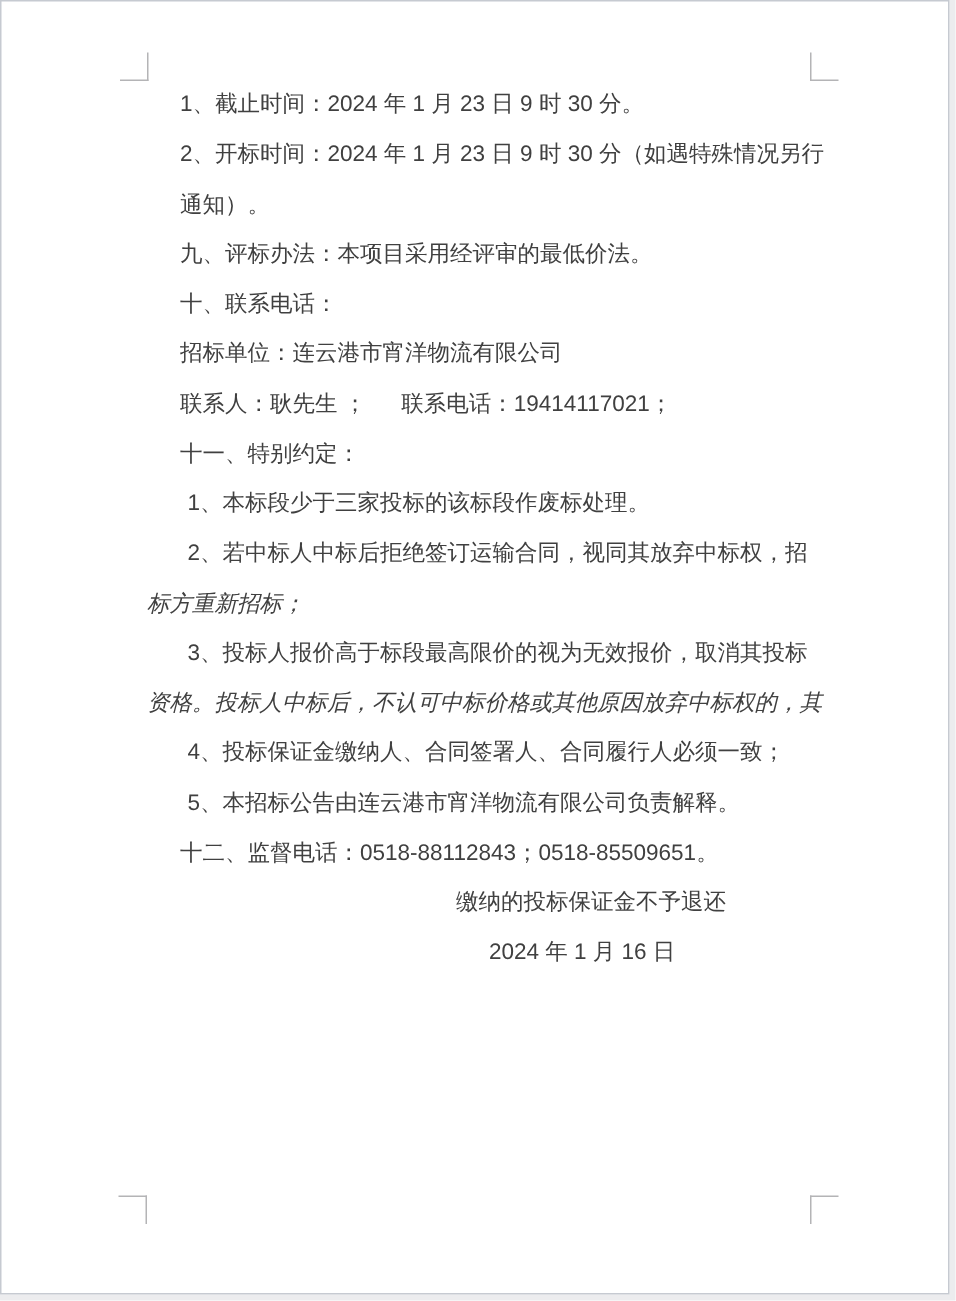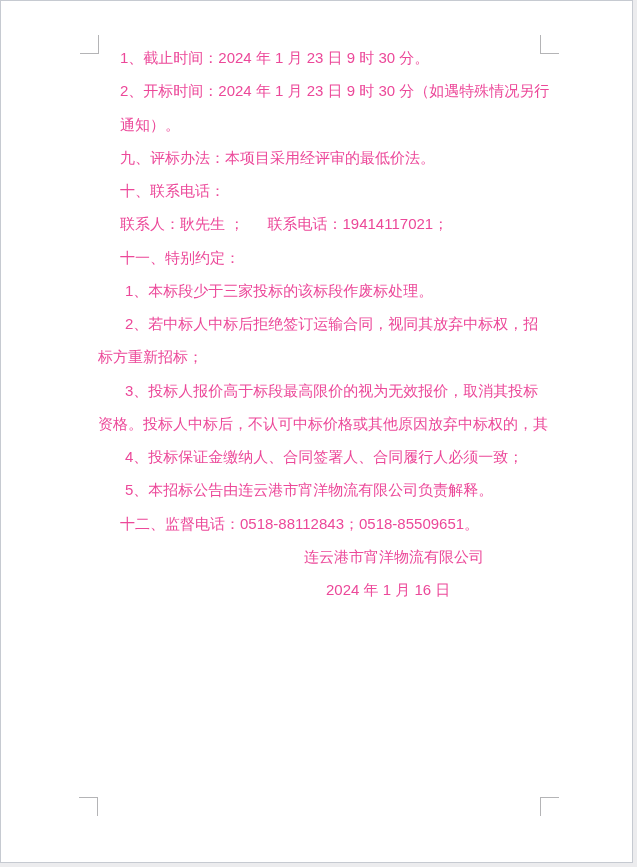--- a/index.html
+++ b/index.html
@@ -20,56 +20,57 @@
   .crop-mark {
     position: absolute;
     width: 18px; height: 18px;
   }
   .crop-tl { left: 79px; top: 34px;  border-right: 1px solid #b4b4b6; border-bottom: 1px solid #b4b4b6; }
   .crop-tr { left: 539px; top: 34px; border-left: 1px solid #b4b4b6;  border-bottom: 1px solid #b4b4b6; }
   .crop-bl { left: 78px; top: 796px; border-right: 1px solid #b4b4b6; border-top: 1px solid #b4b4b6; }
   .crop-br { left: 539px; top: 796px; border-left: 1px solid #b4b4b6; border-top: 1px solid #b4b4b6; }
   .text-body {
     position: absolute;
-    left: 97px; top: 40px;
+    left: 97px; top: 52px;
     width: 443px;
-    color: #ec4899;
+    color: #404040;
     font-size: 15px;
   }
   .doc-line {
     height: 33.25px;
     line-height: 33.25px;
     white-space: pre;
   }
   .doc-line.indent     { padding-left: 22px; }
   .doc-line.indent-sub { padding-left: 27px; }
-  .doc-line.flush      { padding-left: 0; }
+  .doc-line.flush      { padding-left: 0; font-style: italic; }
   .doc-line.signature  { padding-left: 206px; }
   .doc-line.date       { padding-left: 228px; }
 </style>
 </head>
 <body>
 
 <div class="page">
   <div class="crop-mark crop-tl"></div>
   <div class="crop-mark crop-tr"></div>
   <div class="crop-mark crop-bl"></div>
   <div class="crop-mark crop-br"></div>
   <div class="text-body">
       <div class="doc-line indent">1、截止时间：2024 年 1 月 23 日 9 时 30 分。</div>
       <div class="doc-line indent">2、开标时间：2024 年 1 月 23 日 9 时 30 分（如遇特殊情况另行</div>
       <div class="doc-line indent">通知）。</div>
       <div class="doc-line indent">九、评标办法：本项目采用经评审的最低价法。</div>
       <div class="doc-line indent">十、联系电话：</div>
+      <div class="doc-line indent">招标单位：连云港市宵洋物流有限公司</div>
       <div class="doc-line indent">联系人：耿先生 ；　  联系电话：19414117021；</div>
       <div class="doc-line indent">十一、特别约定：</div>
       <div class="doc-line indent-sub">1、本标段少于三家投标的该标段作废标处理。</div>
       <div class="doc-line indent-sub">2、若中标人中标后拒绝签订运输合同，视同其放弃中标权，招</div>
       <div class="doc-line flush">标方重新招标；</div>
       <div class="doc-line indent-sub">3、投标人报价高于标段最高限价的视为无效报价，取消其投标</div>
       <div class="doc-line flush">资格。投标人中标后，不认可中标价格或其他原因放弃中标权的，其</div>
       <div class="doc-line indent-sub">4、投标保证金缴纳人、合同签署人、合同履行人必须一致；</div>
       <div class="doc-line indent-sub">5、本招标公告由连云港市宵洋物流有限公司负责解释。</div>
       <div class="doc-line indent">十二、监督电话：0518-88112843；0518-85509651。</div>
-      <div class="doc-line signature">连云港市宵洋物流有限公司</div>
+      <div class="doc-line signature">缴纳的投标保证金不予退还</div>
       <div class="doc-line date">2024 年 1 月 16 日</div>
     </div>
 </div>
 
 </body></html>

